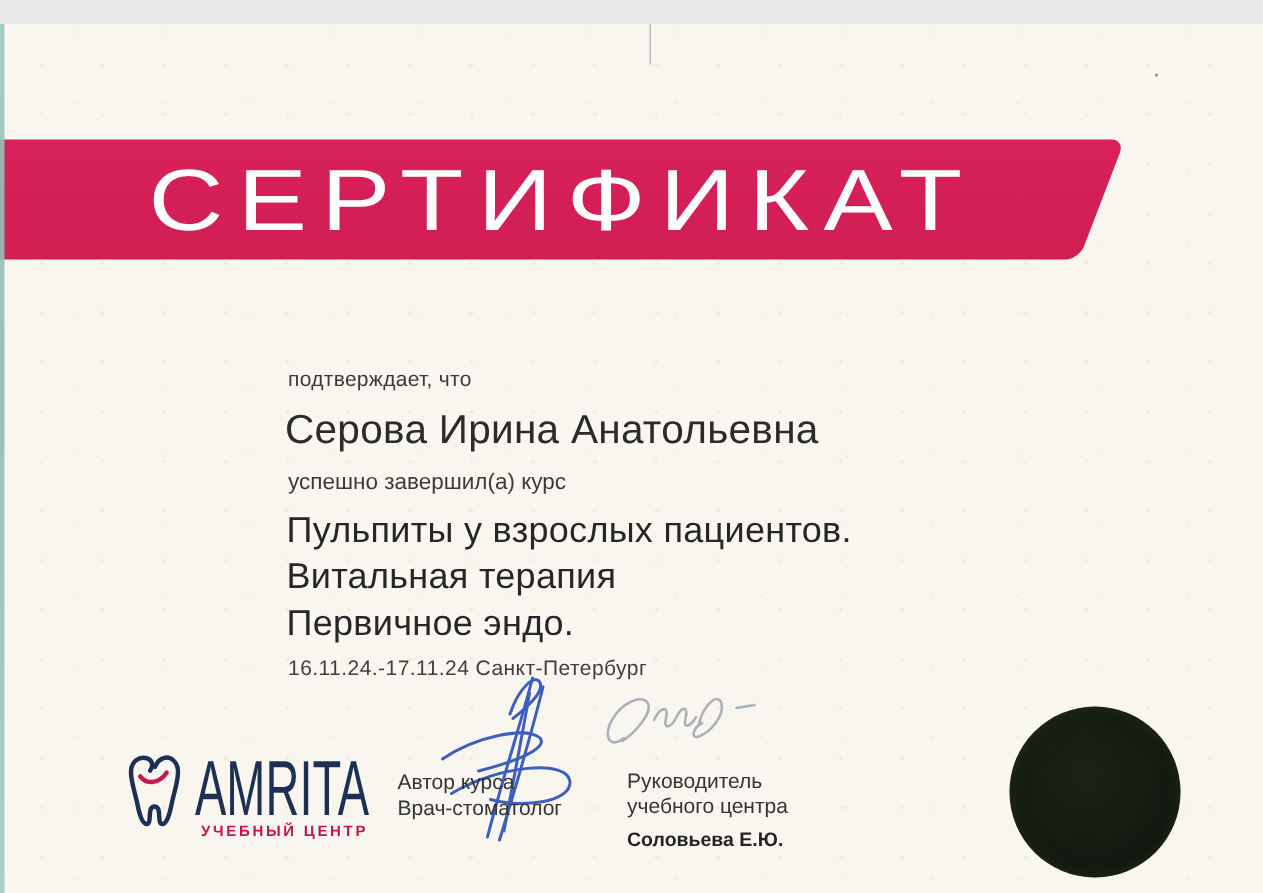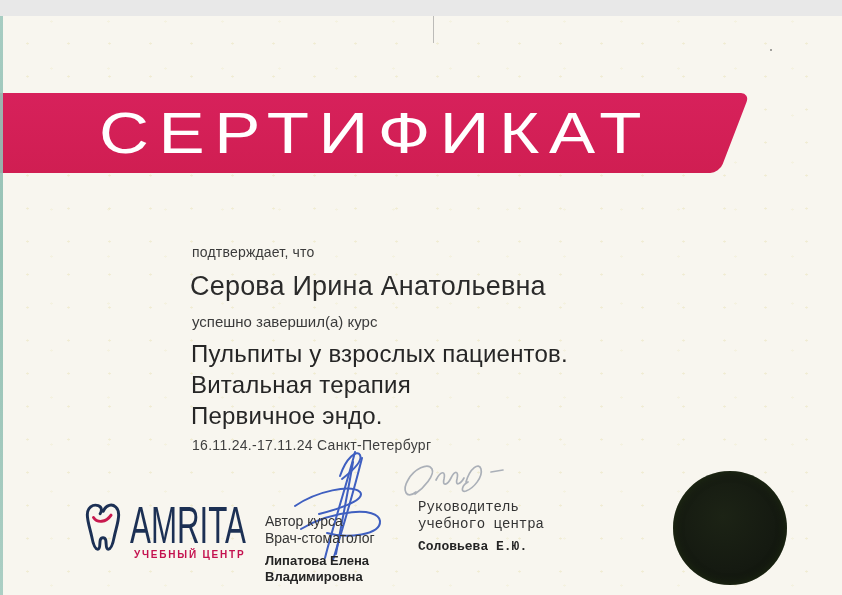--- a/index.html
+++ b/index.html
@@ -41,21 +41,21 @@
   .date-loc{position:absolute;left:192px;top:421px;font-size:14px;color:#3f3f3f;letter-spacing:.3px;}
 
   
   .logo-tooth{position:absolute;left:84px;top:486px;}
   .logo-word{position:absolute;left:130px;top:486px;}
   .logo-sub{position:absolute;left:134px;top:533px;font-size:10px;font-weight:bold;letter-spacing:1.8px;color:#c4124f;text-align:right;}
 
   
   .sig-col{position:absolute;font-size:14px;line-height:17px;color:#343434;}
   .author-col{left:265px;top:497px;}
-  .head-col{left:418px;top:483px;font-family:Liberation Mono, monospace;}
+  .head-col{left:418px;top:496px;}
   .sig-names{margin-top:6px;font-size:13px;line-height:16px;font-weight:bold;color:#242424;}
   .sig-svg{position:absolute;pointer-events:none;}
   .author-sig{left:283px;top:428px;}
   .head-sig{left:400px;top:443px;}
 
   
   .seal{
     position:absolute;left:673px;top:455px;width:114px;height:114px;border-radius:50%;
     background:radial-gradient(circle at 44% 40%, #1c2315 0%, #151a11 55%, #0f130c 100%);
     box-shadow:inset 0 0 10px rgba(40,60,20,.6);
@@ -102,24 +102,20 @@
       <path d="M79,14 C72,42 58,90 50,116"></path>
       <path d="M70,18 C66,42 57,88 53,110"></path>
       <path d="M57,32 C63,14 74,5 77,11 C80,17 68,28 59,35"></path>
       <path d="M12,62 C34,47 68,40 77,48 C83,55 60,64 36,70"></path>
       <path d="M18,85 C50,66 95,62 97,77 C98,91 64,95 44,89"></path>
     </g>
   </svg>
   <div class="sig-col author-col">
     <div>Автор курса</div>
     <div>Врач-стоматолог</div>
-    <div class="sig-names">
-      <div>Липатова Елена</div>
-      <div>Владимировна</div>
-    </div>
   </div>
 
   <svg class="sig-svg head-sig" width="118" height="46" viewBox="0 0 118 46">
     <g fill="none" stroke="#abb0b8" stroke-width="1.7" stroke-linecap="round">
       <path d="M16,33 C6,41 2,31 8,21 C14,10 28,3 32,10 C35,16 24,29 15,35"></path>
       <path d="M36,21 C41,11 46,12 44,20 C42,27 47,27 51,19 C55,11 59,12 57,20 C55,27 60,26 64,19"></path>
       <path d="M66,23 C70,9 79,3 81,10 C83,18 74,29 66,32 C60,34 62,26 68,23"></path>
       <path d="M91,13 L103,11"></path>
     </g>
   </svg>

